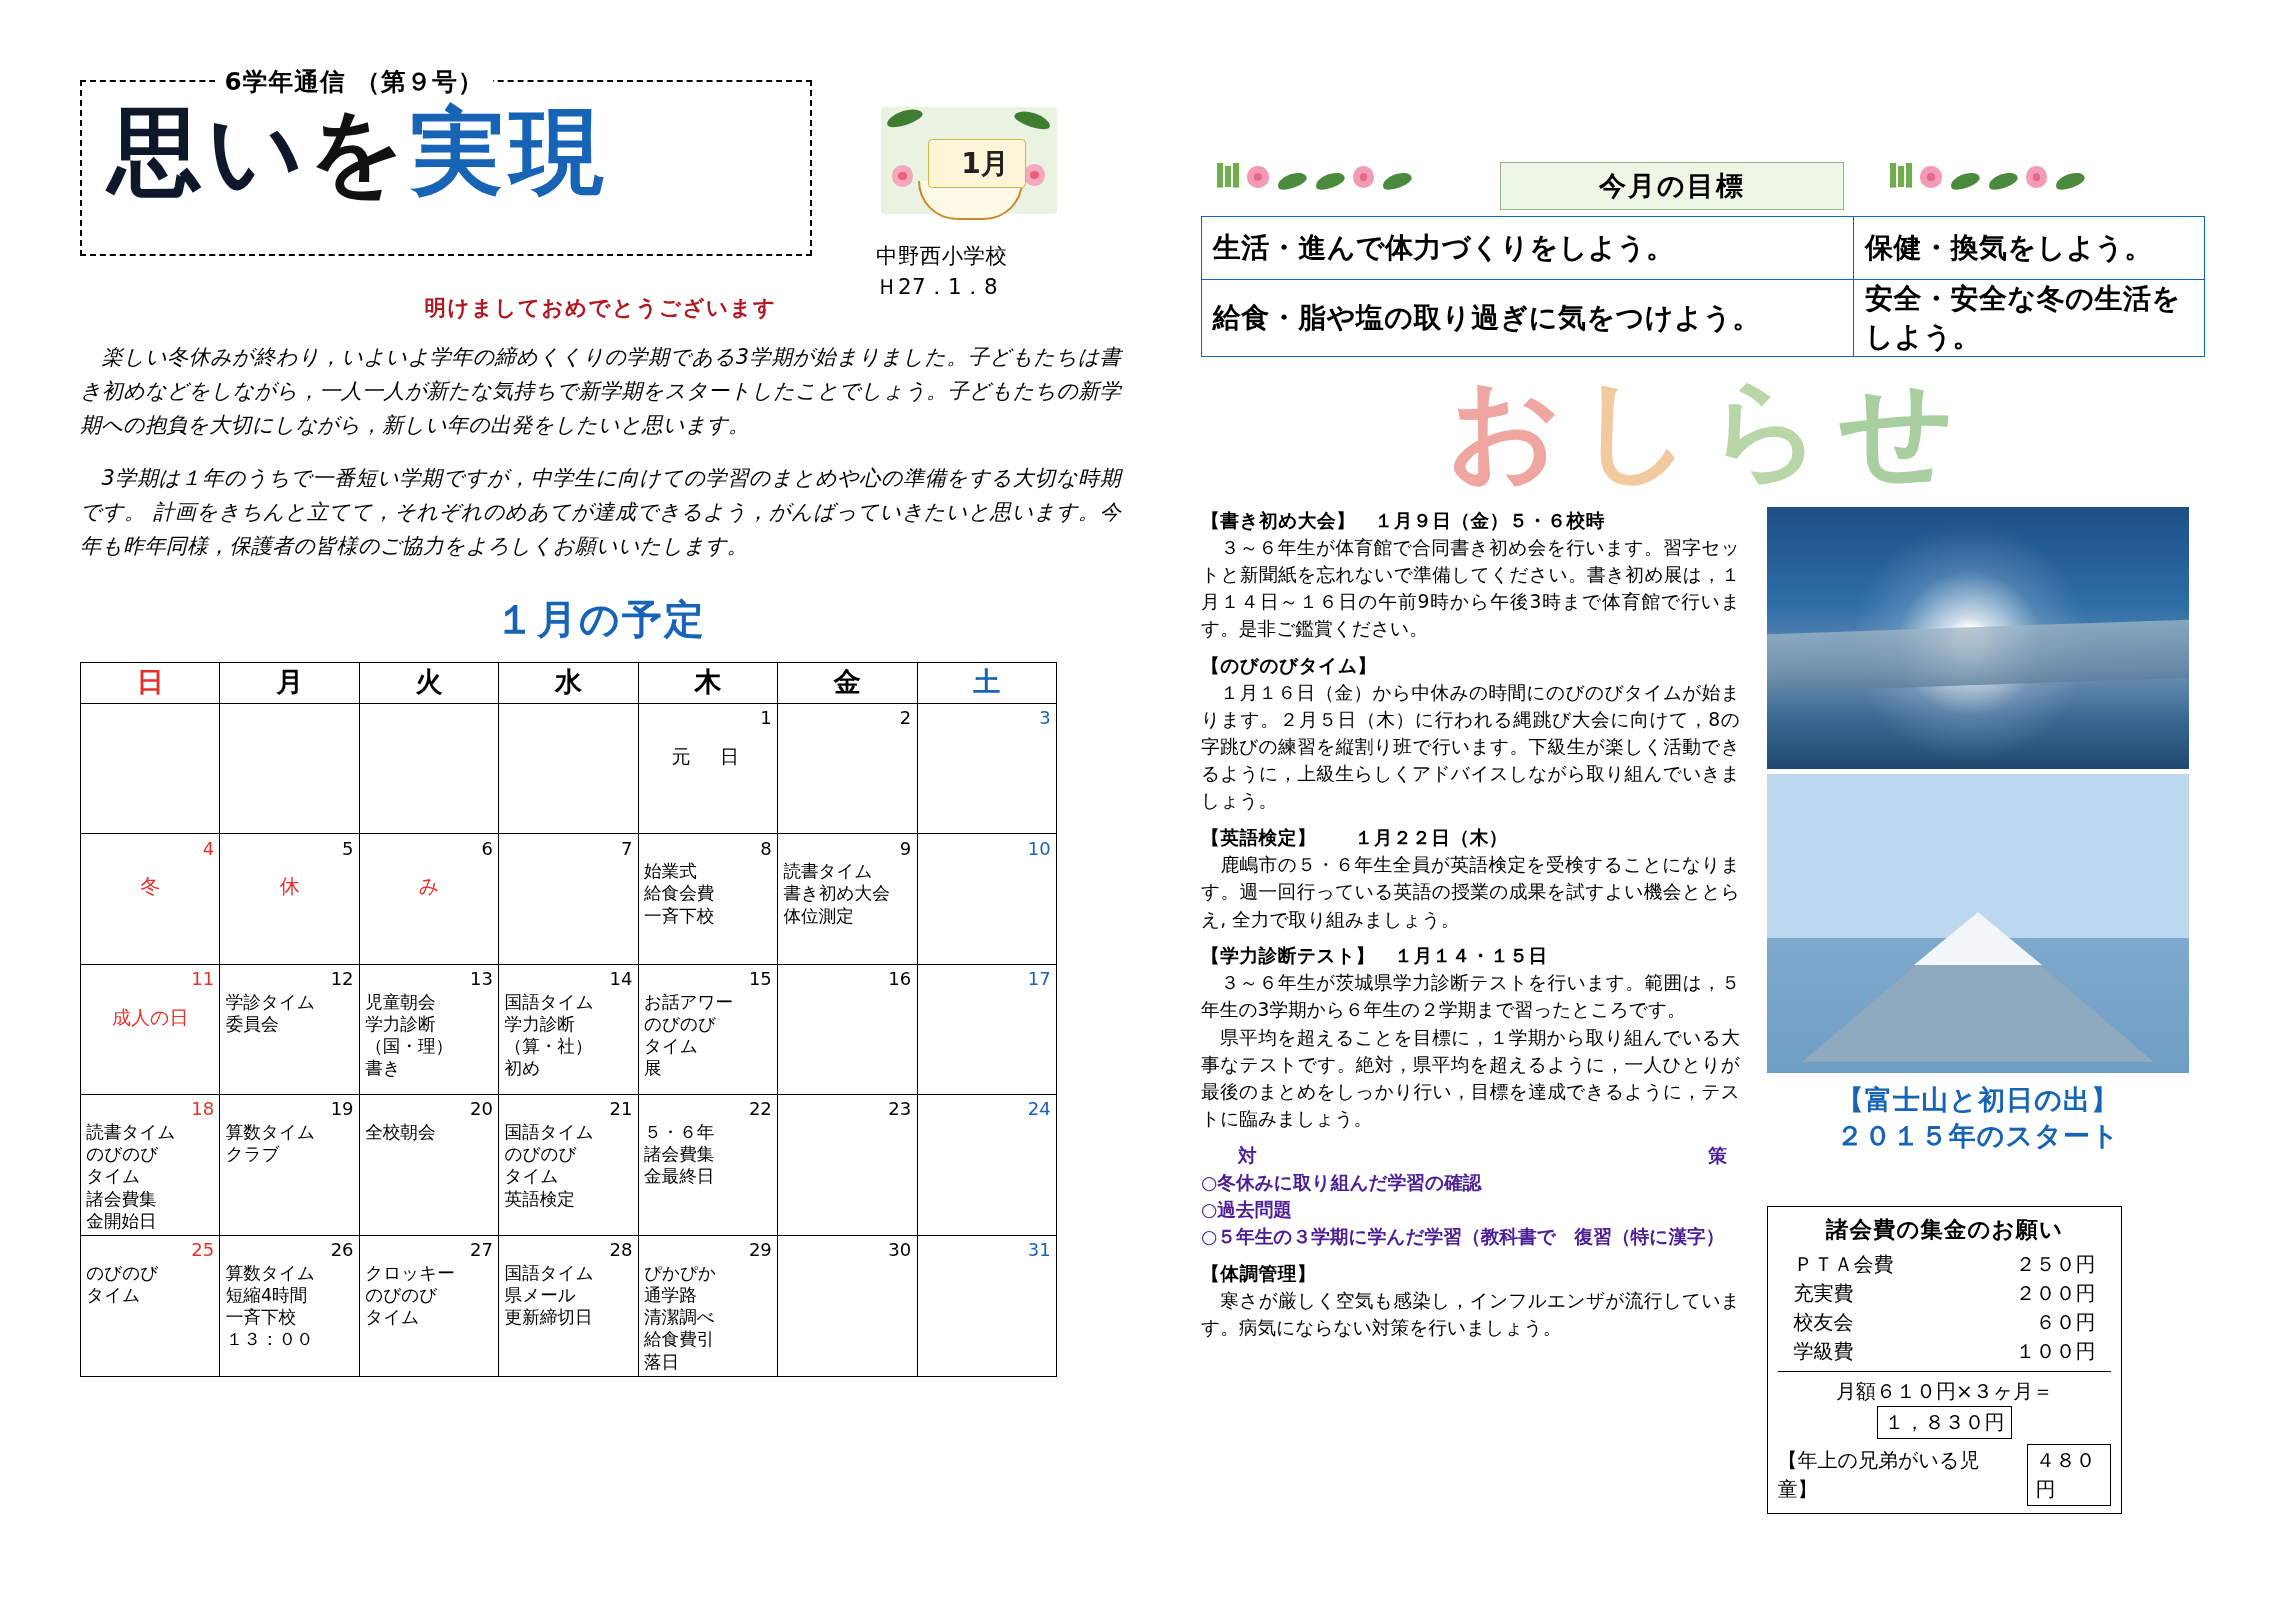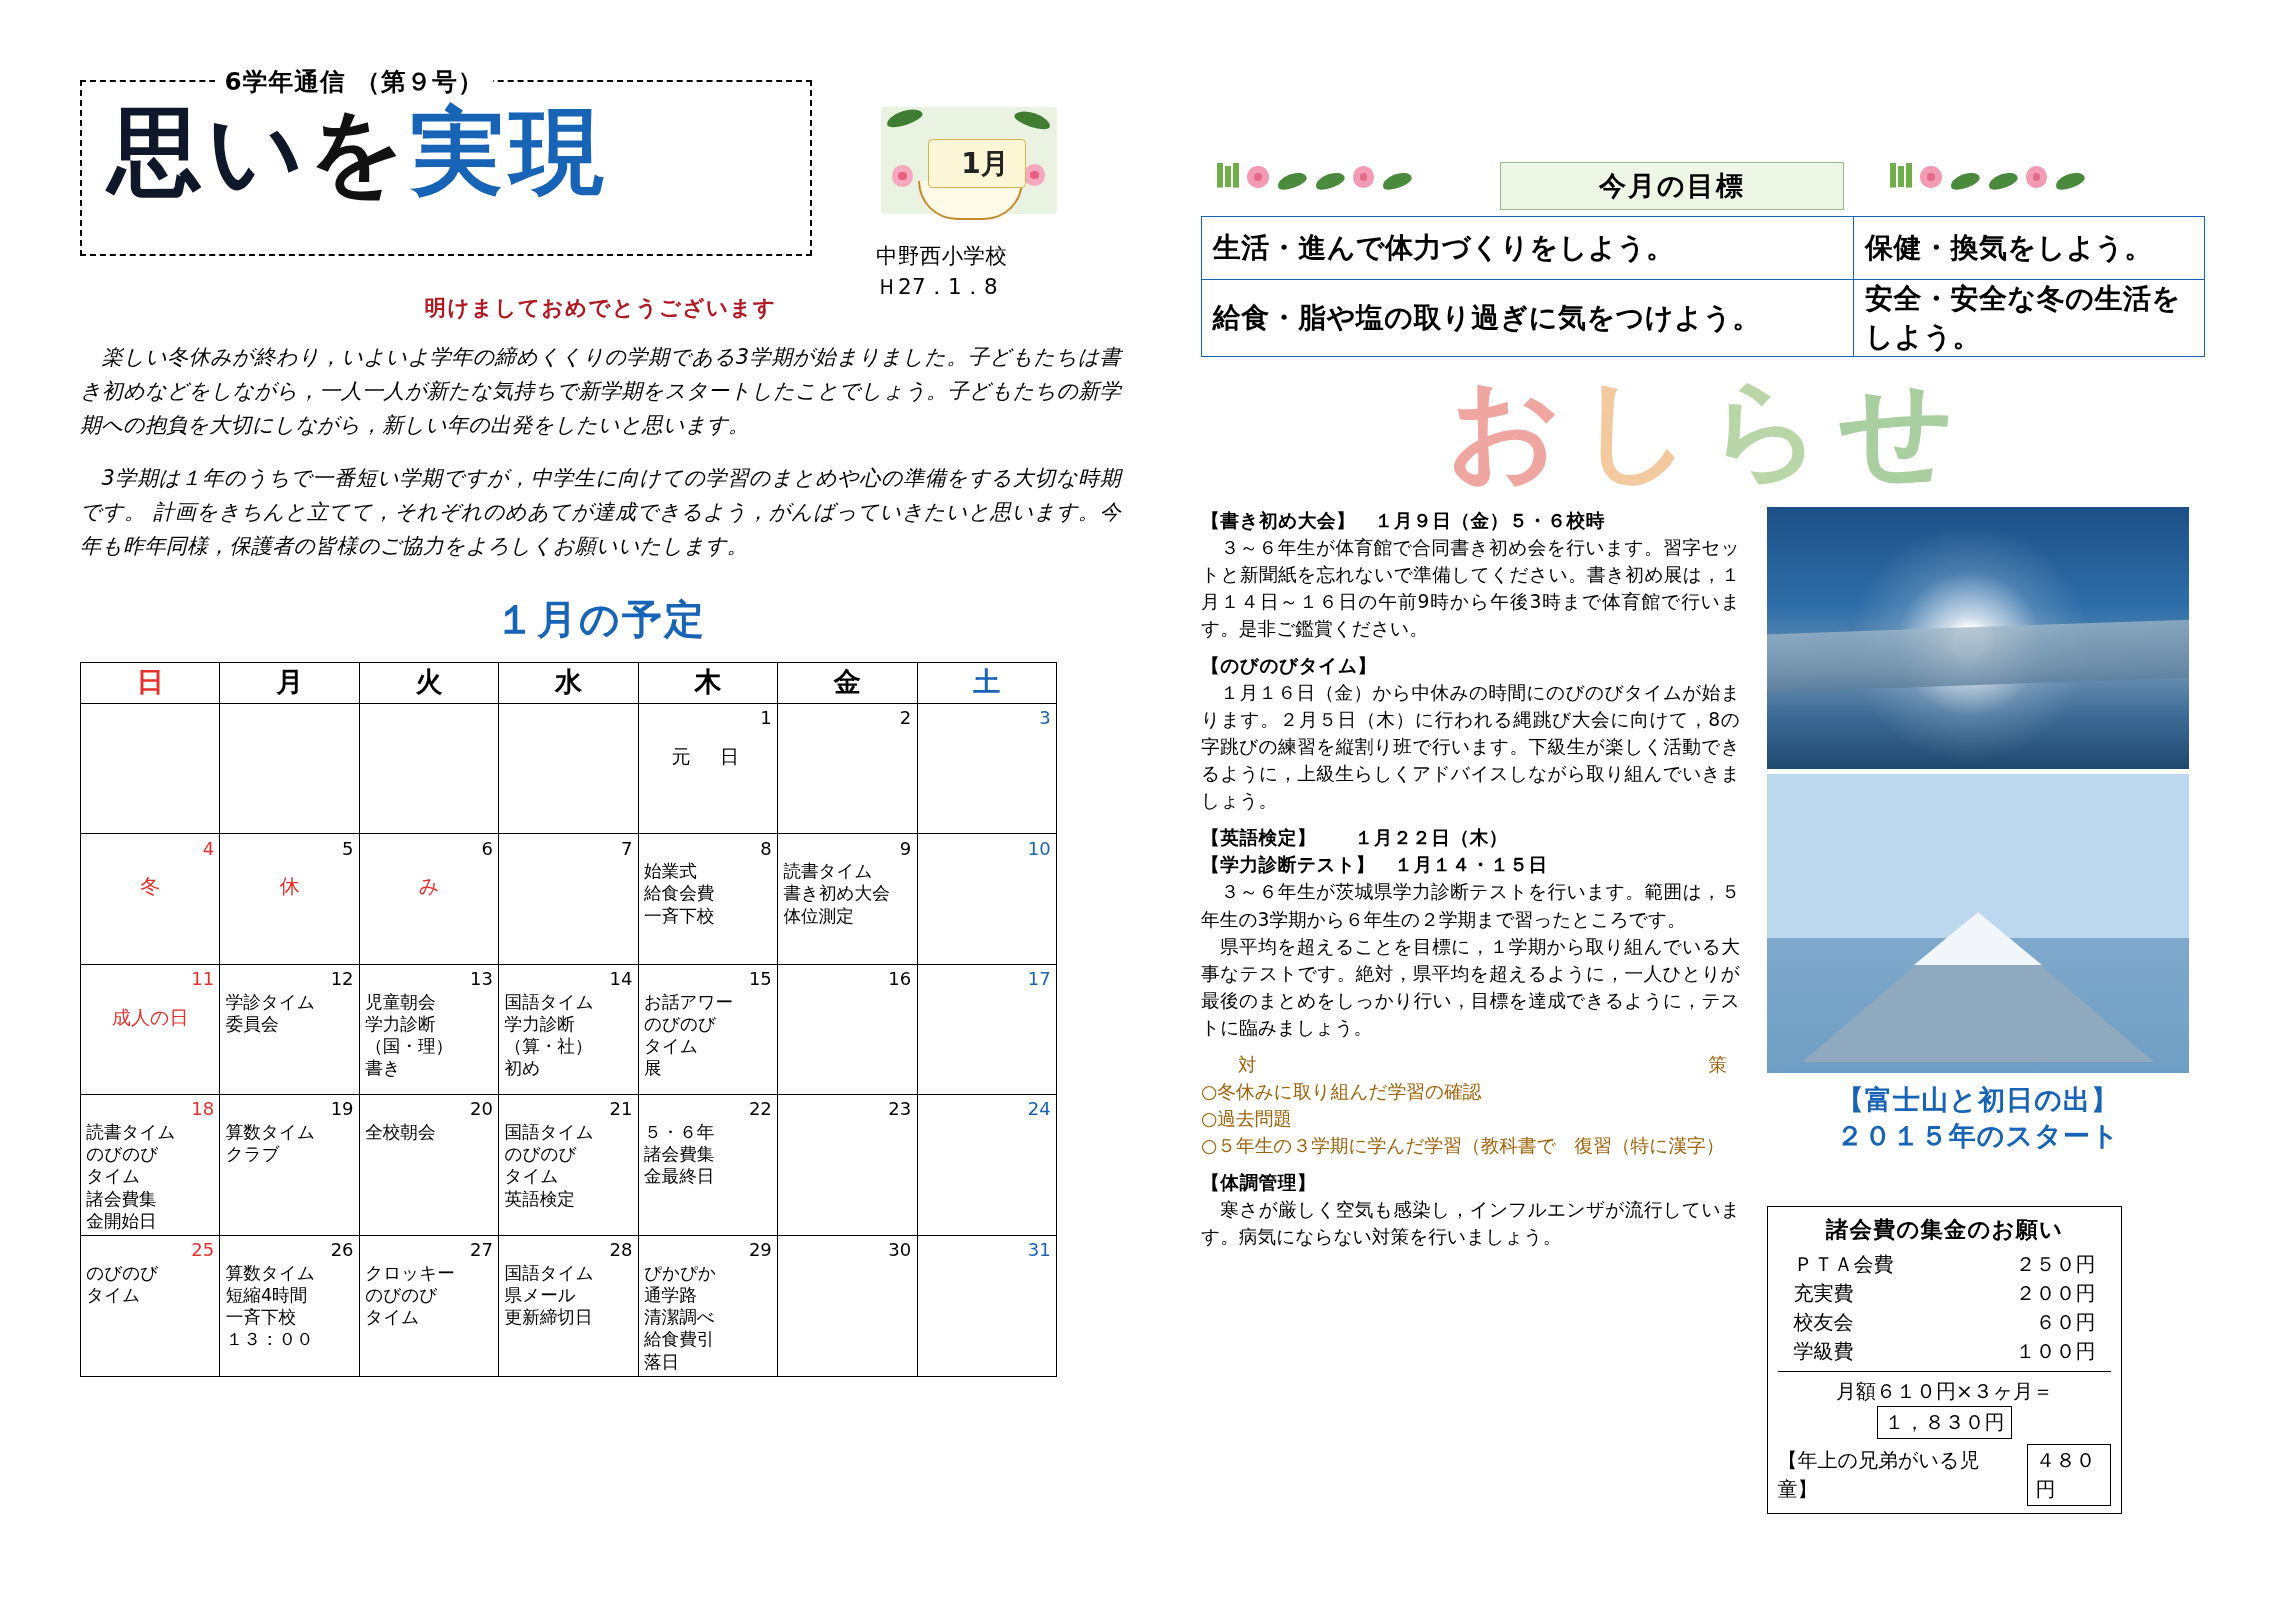--- a/index.html
+++ b/index.html
@@ -92,21 +92,21 @@
   .photo-cap{margin-top:8.5px;text-align:center;font-size:27px;font-weight:bold;color:#1763b6;line-height:1.35;letter-spacing:1.1px;}
 
   .fee-box{position:absolute;left:566px;top:699px;width:355px;border:1.6px solid #000;padding:6.4px 9.6px;box-sizing:border-box;font-size:20px;line-height:1.45;}
   .fee-title{text-align:center;font-weight:bold;font-size:22.4px;letter-spacing:1.1px;margin-bottom:4.3px;}
   .fee-row{display:flex;justify-content:space-between;padding:0 16px;}
   .fee-total{border-top:1.6px solid #000;margin-top:5.3px;padding-top:4.3px;text-align:center;font-size:20px;}
   .fee-total .boxed{border:1.6px solid #000;padding:1.1px 6.4px;display:inline-block;}
   .fee-extra{margin-top:5.3px;display:flex;justify-content:flex-end;align-items:center;gap:46px;}
   .fee-extra .amt{border:1.6px solid #000;padding:1.1px 7.5px;}
 
-  .taisaku{color:#a16207;}
+  .taisaku{color:#4c1d95;font-weight:bold;}
 </style>
 </head>
 <body>
 
 <div class="page">
 
   <div class="left">
 
     <div class="title-box">
       <div class="issue">6学年通信 （第９号）</div>
@@ -366,20 +366,21 @@
       <span>お</span><span>し</span><span>ら</span><span>せ</span>
     </div>
 
     <div class="news-wrap">
       <div class="news-col">
           <div class="news-h">【書き初め大会】　１月９日（金）５・６校時</div>
           <div class="news-b"><span class="ind"></span><span style="white-space: pre-line;">３～６年生が体育館で合同書き初め会を行います。習字セットと新聞紙を忘れないで準備してください。書き初め展は，１月１４日～１６日の午前9時から午後3時まで体育館で行います。是非ご鑑賞ください。</span></div>
           <div class="news-h">【のびのびタイム】</div>
           <div class="news-b"><span class="ind"></span><span style="white-space: pre-line;">１月１６日（金）から中休みの時間にのびのびタイムが始まります。２月５日（木）に行われる縄跳び大会に向けて，8の字跳びの練習を縦割り班で行います。下級生が楽しく活動できるように，上級生らしくアドバイスしながら取り組んでいきましょう。</span></div>
           <div class="news-h">【英語検定】　　１月２２日（木）</div>
+          <div class="news-b"><span class="ind"></span><span style="white-space: pre-line;">鹿嶋市の５・６年生全員が英語検定を受検することになります。週一回行っている英語の授業の成果を試すよい機会ととらえ, 全力で取り組みましょう。</span></div>
           <div class="news-h">【学力診断テスト】　１月１４・１５日</div>
           <div class="news-b"><span class="ind"></span><span style="white-space: pre-line;">３～６年生が茨城県学力診断テストを行います。範囲は，５年生の3学期から６年生の２学期まで習ったところです。
 　県平均を超えることを目標に，１学期から取り組んでいる大事なテストです。絶対，県平均を超えるように，一人ひとりが最後のまとめをしっかり行い，目標を達成できるように，テストに臨みましょう。</span></div>
           <div class="news-b taisaku"><span style="margin-left: 37px; margin-right: 13px;">対策</span><span style="display: inline-block; vertical-align: top;"><div>○冬休みに取り組んだ学習の確認</div><div>○過去問題</div><div>○５年生の３学期に学んだ学習（教科書で　復習（特に漢字）</div></span></div>
           <div class="news-h">【体調管理】</div>
           <div class="news-b"><span class="ind"></span><span style="white-space: pre-line;">寒さが厳しく空気も感染し，インフルエンザが流行しています。病気にならない対策を行いましょう。</span></div>
         </div>
 
       <div class="photos">
         <div class="photo sun"></div>

